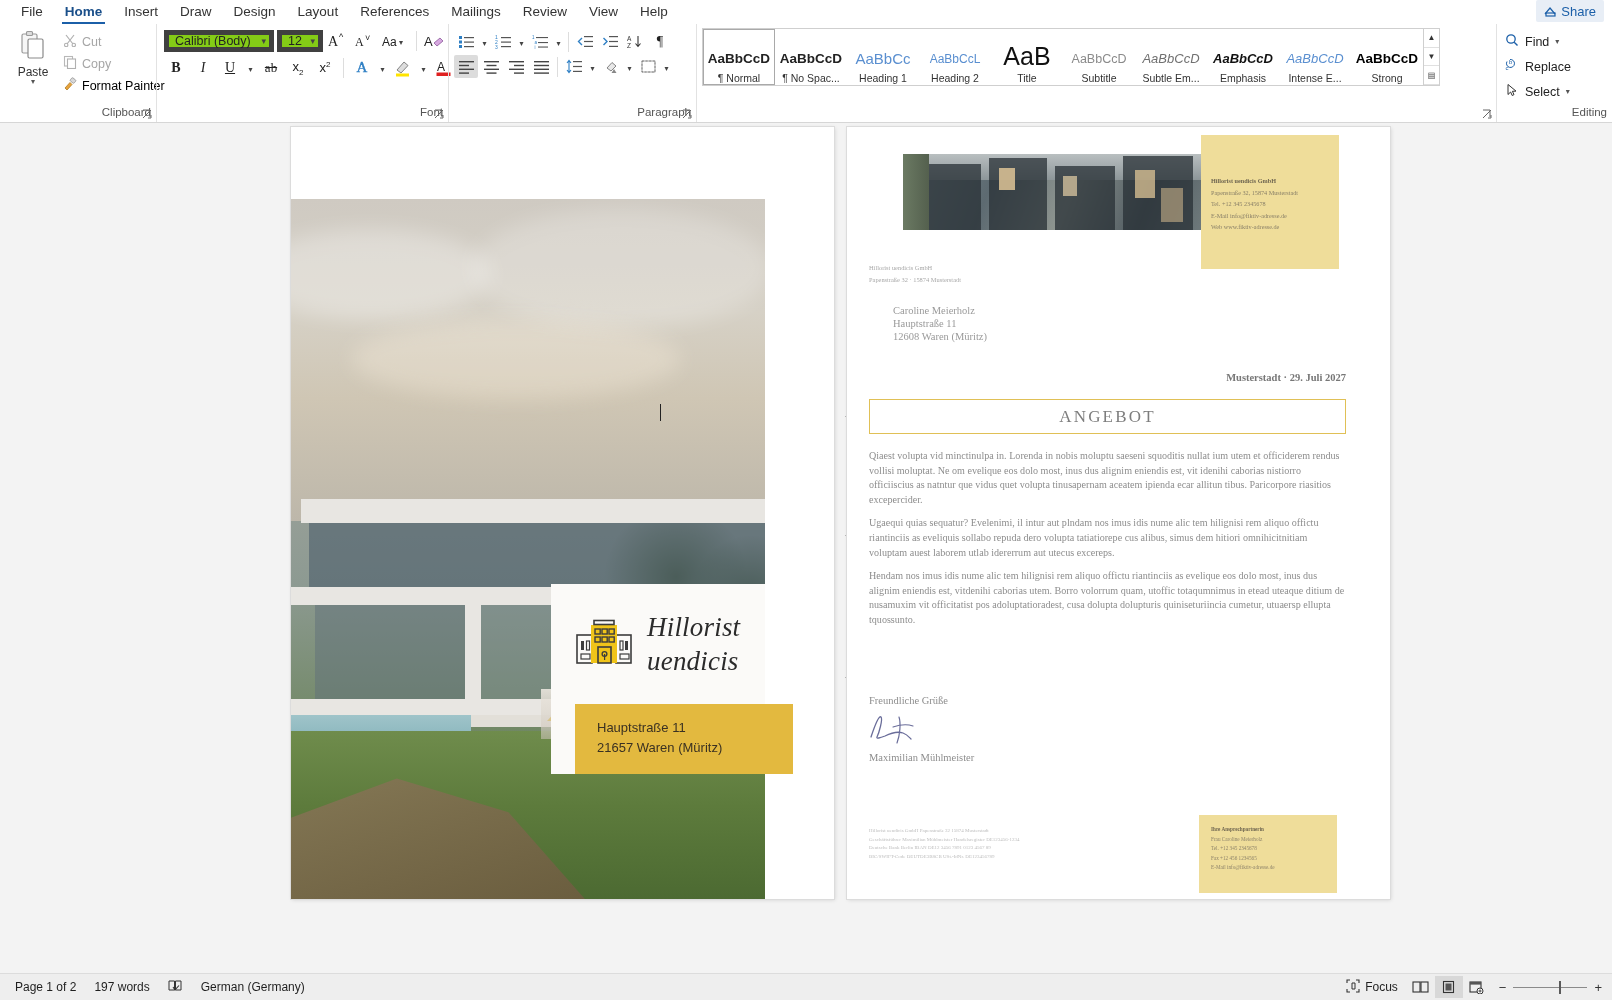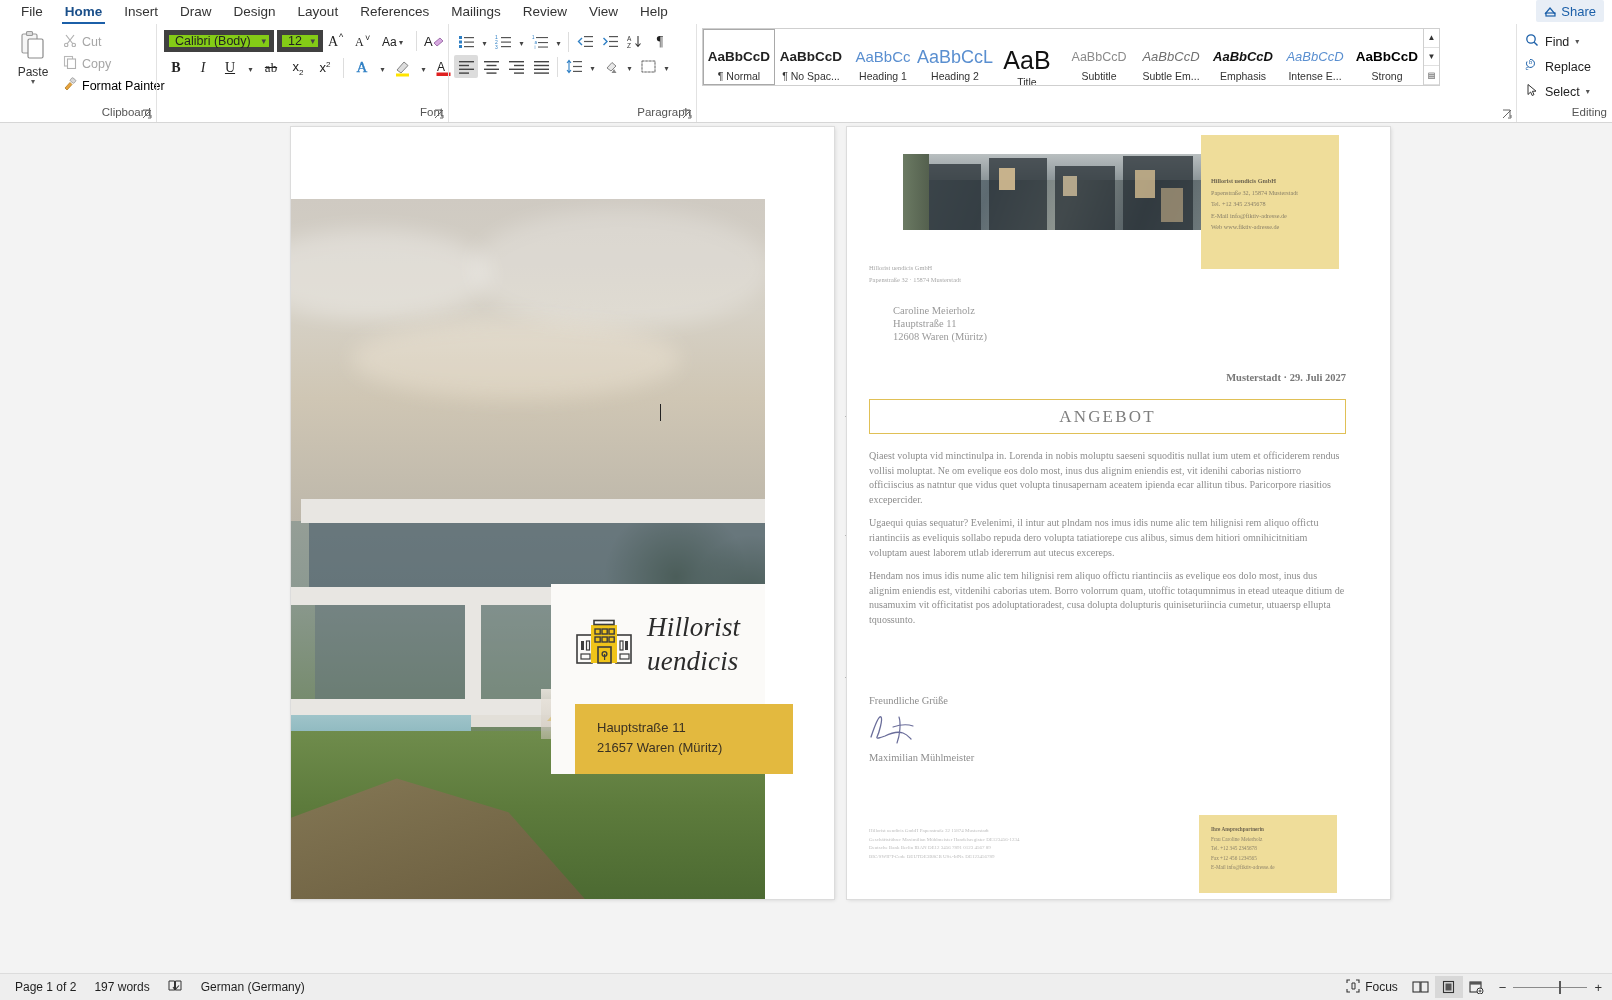--- a/index.html
+++ b/index.html
@@ -79,34 +79,34 @@
   .paragrp { width: 248px; }
   .pg-rows { display: flex; flex-direction: column; padding-top: 3px; }
   .pg-row { display: flex; align-items: center; gap: 1px; height: 25px; }
 
   
   .stylesgrp { width: 390px; flex: 1 1 auto; }
   .gallery {
     display: flex; border: 1px solid #cfcfcf; background: #fff; height: 58px; margin-top: 2px; overflow: hidden;
   }
   .sty {
-    width: 72px; display: flex; flex-direction: column; align-items: center; justify-content: flex-start;
-    cursor: pointer; border: 1px solid transparent; padding-top: 17px;
+    width: 72px; display: flex; flex-direction: column; align-items: center; justify-content: flex-end;
+    cursor: pointer; border: 1px solid transparent; padding-top: 0;
   }
   .sty.active { border: 1px solid #a9a9a9; background: #fff; box-shadow: inset 0 0 0 1px #fff; }
   .sty .prev { font-size: 14px; line-height: 20px; color: #222; white-space: nowrap; font-family: "Liberation Serif", serif;}
   .sty .nm { font-size: 10.5px; color: #333; margin-top: 3px; white-space: nowrap; }
   .gal-scroll { width: 16px; display: flex; flex-direction: column; border-left: 1px solid #cfcfcf; }
   .gal-scroll div {
     flex: 1; display: flex; align-items: center; justify-content: center; font-size: 8px; color: #333;
     cursor: pointer; border-bottom: 1px solid #e0e0e0;
   }
 
   
-  .editgrp { width: 96px; }
+  .editgrp { width: 116px; }
   .ed-item { display: flex; align-items: center; gap: 6px; font-size: 12.5px; color: #222; padding: 3px 3px; cursor: pointer; white-space: nowrap; }
   .ed-item .arr { font-size: 8px; color: #555; }
   .ribbon-bottom-border { height: 1px; background: #d6d6d6; }
 
   
   .canvas { flex: 1 1 auto; background: #f3f3f3; position: relative; overflow: hidden; }
   .pages { position: absolute; left: 0; top: 0; display: flex; gap: 13px; padding-left: 291px; padding-top: 4px;}
   .page { width: 543px; height: 772px; background: #fff; position: relative; box-shadow: 0 0 0 1px #dcdcdc, 1px 1px 4px rgba(0,0,0,.14); overflow: hidden;}
 
   
@@ -532,21 +532,21 @@
             </div>
             <div class="sty">
               <span class="prev" style="font-weight:600;font-family:'Liberation Sans',sans-serif;font-size:13.5px">AaBbCcD</span>
               <span class="nm">¶ No Spac...</span>
             </div>
             <div class="sty">
               <span class="prev" style="color:#5a8fd0;font-size:15px;font-family:'Liberation Sans',sans-serif">AaBbCc</span>
               <span class="nm">Heading 1</span>
             </div>
             <div class="sty">
-              <span class="prev" style="color:#5a8fd0;font-size:18px;font-family:'Liberation Sans',sans-serif">AaBbCcL</span>
+              <span class="prev" style="color:#5a8fd0;font-size:12px;font-family:'Liberation Sans',sans-serif">AaBbCcL</span>
               <span class="nm">Heading 2</span>
             </div>
             <div class="sty">
               <span class="prev" style="font-size:25px;line-height:26px;font-family:'Liberation Sans',sans-serif;color:#111">AaB</span>
               <span class="nm">Title</span>
             </div>
             <div class="sty">
               <span class="prev" style="color:#8a8a8a;font-size:12.5px;font-family:'Liberation Sans',sans-serif">AaBbCcD</span>
               <span class="nm">Subtitle</span>
             </div>

